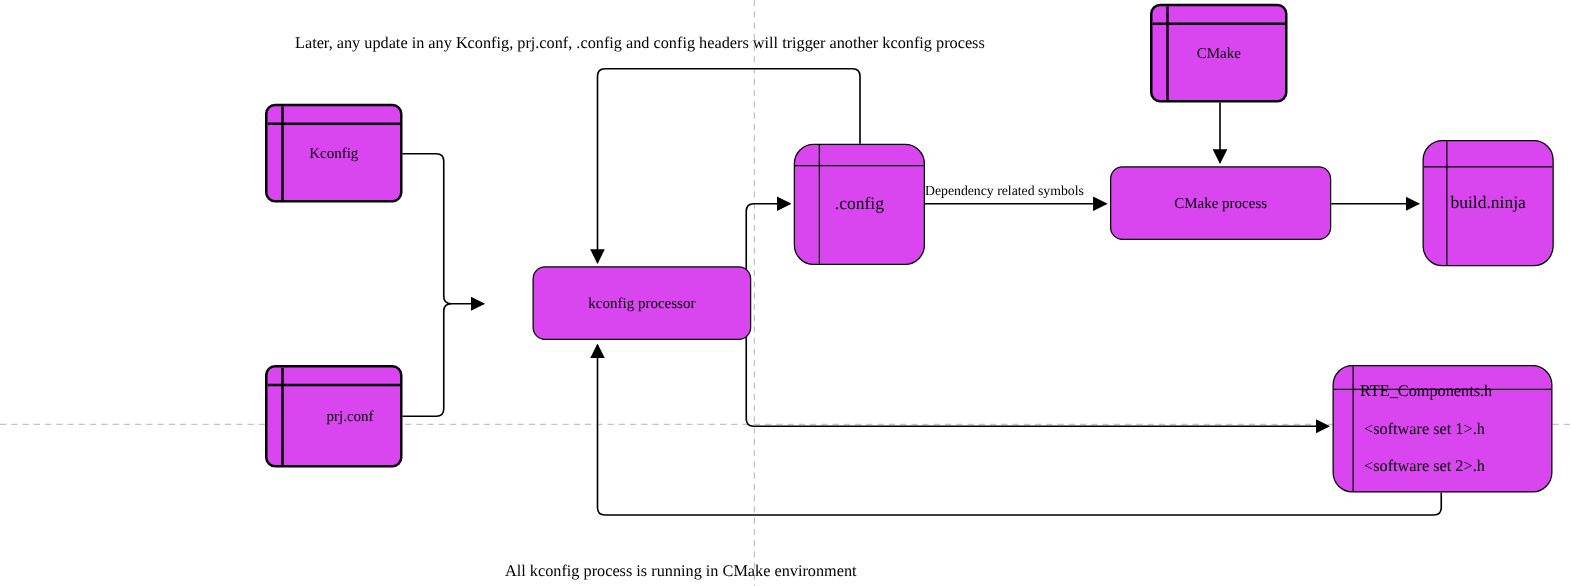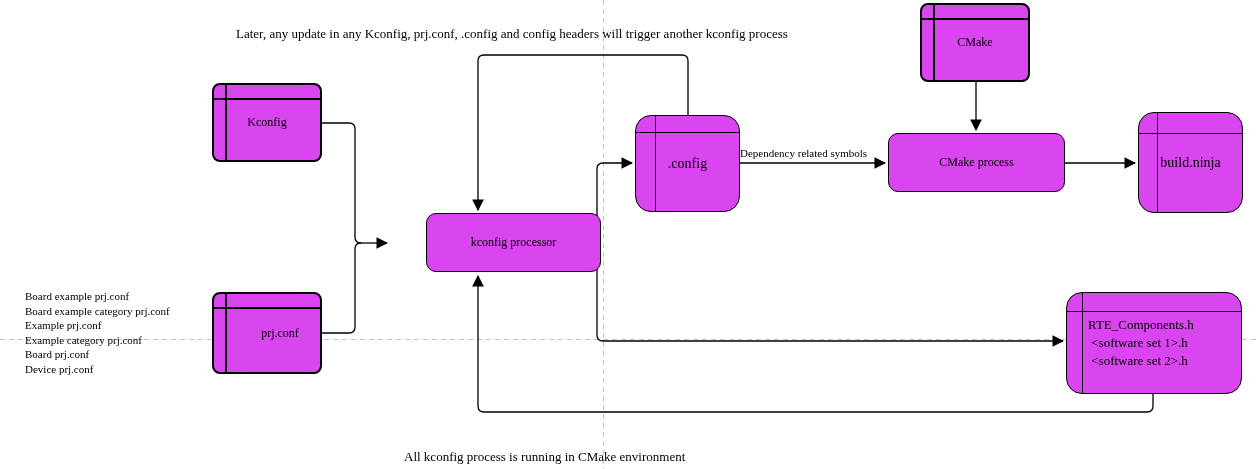--- a/index.html
+++ b/index.html
@@ -38,21 +38,21 @@
 
   #node-kconfig      { left: 212px; top: 83px;  width: 110px; height: 79px; }
   #node-prjconf      { left: 212px; top: 292px; width: 110px; height: 82px; padding-left: 26px; }
   #node-cmake        { left: 920px; top: 3px;   width: 110px; height: 79px; }
   #node-processor    { left: 390px; top: 213px; width: 175px; height: 59px; margin-left: 36px; }
   #node-cmakeprocess { left: 888px; top: 133px; width: 177px; height: 59px; align-items: center; }
   #node-config       { left: 635px; top: 115px; width: 105px; height: 97px;  font-size: 14px; }
   #node-buildninja   { left: 1138px; top: 112px; width: 105px; height: 101px; font-size: 14px; }
   #node-rte          { left: 1066px; top: 292px; width: 176px; height: 102px;
                        flex-direction: column; align-items: flex-start; justify-content: center;
-                       padding-left: 21px; font-size: 13px; line-height: 18px; }
+                       padding-left: 21px; font-size: 13px; line-height: 18px; gap: 12px; }
 
   #node-kconfig .inline-h, #node-prjconf .inline-h, #node-cmake .inline-h { top: 13px; }
   #node-kconfig .inline-v, #node-prjconf .inline-v, #node-cmake .inline-v { left: 11px; }
   #node-config .inline-h     { top: 16px; }
   #node-config .inline-v     { left: 19px; }
   #node-buildninja .inline-h { top: 20px; }
   #node-buildninja .inline-v { left: 18px; }
   #node-rte .inline-h        { top: 18px; }
   #node-rte .inline-v        { left: 15px; }
 
@@ -101,28 +101,20 @@
     <path d="M976 82 V130" stroke="#000" stroke-width="1.3" fill="none" marker-end="url(#arrow)"></path>
 
     <path d="M1065 163 H1135" stroke="#000" stroke-width="1.3" fill="none" marker-end="url(#arrow)"></path>
 
     <path d="M1153 394 V406 Q1153 412 1147 412 H484 Q478 412 478 406 V276" stroke="#000" stroke-width="1.3" fill="none" marker-end="url(#arrow)"></path>
   </svg>
 
   <div class="note" id="top-note">Later, any update in any Kconfig, prj.conf, .config and config headers will trigger another kconfig process</div>
   <div class="note" id="bottom-note">All kconfig process is running in CMake environment</div>
 
-  <div id="file-list">
-    <div class="file-list-line">Board example prj.conf</div>
-    <div class="file-list-line">Board example category prj.conf</div>
-    <div class="file-list-line">Example prj.conf</div>
-    <div class="file-list-line">Example category prj.conf</div>
-    <div class="file-list-line">Board prj.conf</div>
-    <div class="file-list-line">Device prj.conf</div>
-  </div>
 
   <div id="dep-label">Dependency related symbols</div>
 
   <div class="node file-a" id="node-kconfig">
     <div class="inline-h"></div>
     <div class="inline-v"></div>
     <span class="node-label">Kconfig</span>
   </div>
 
   <div class="node file-a" id="node-prjconf">

